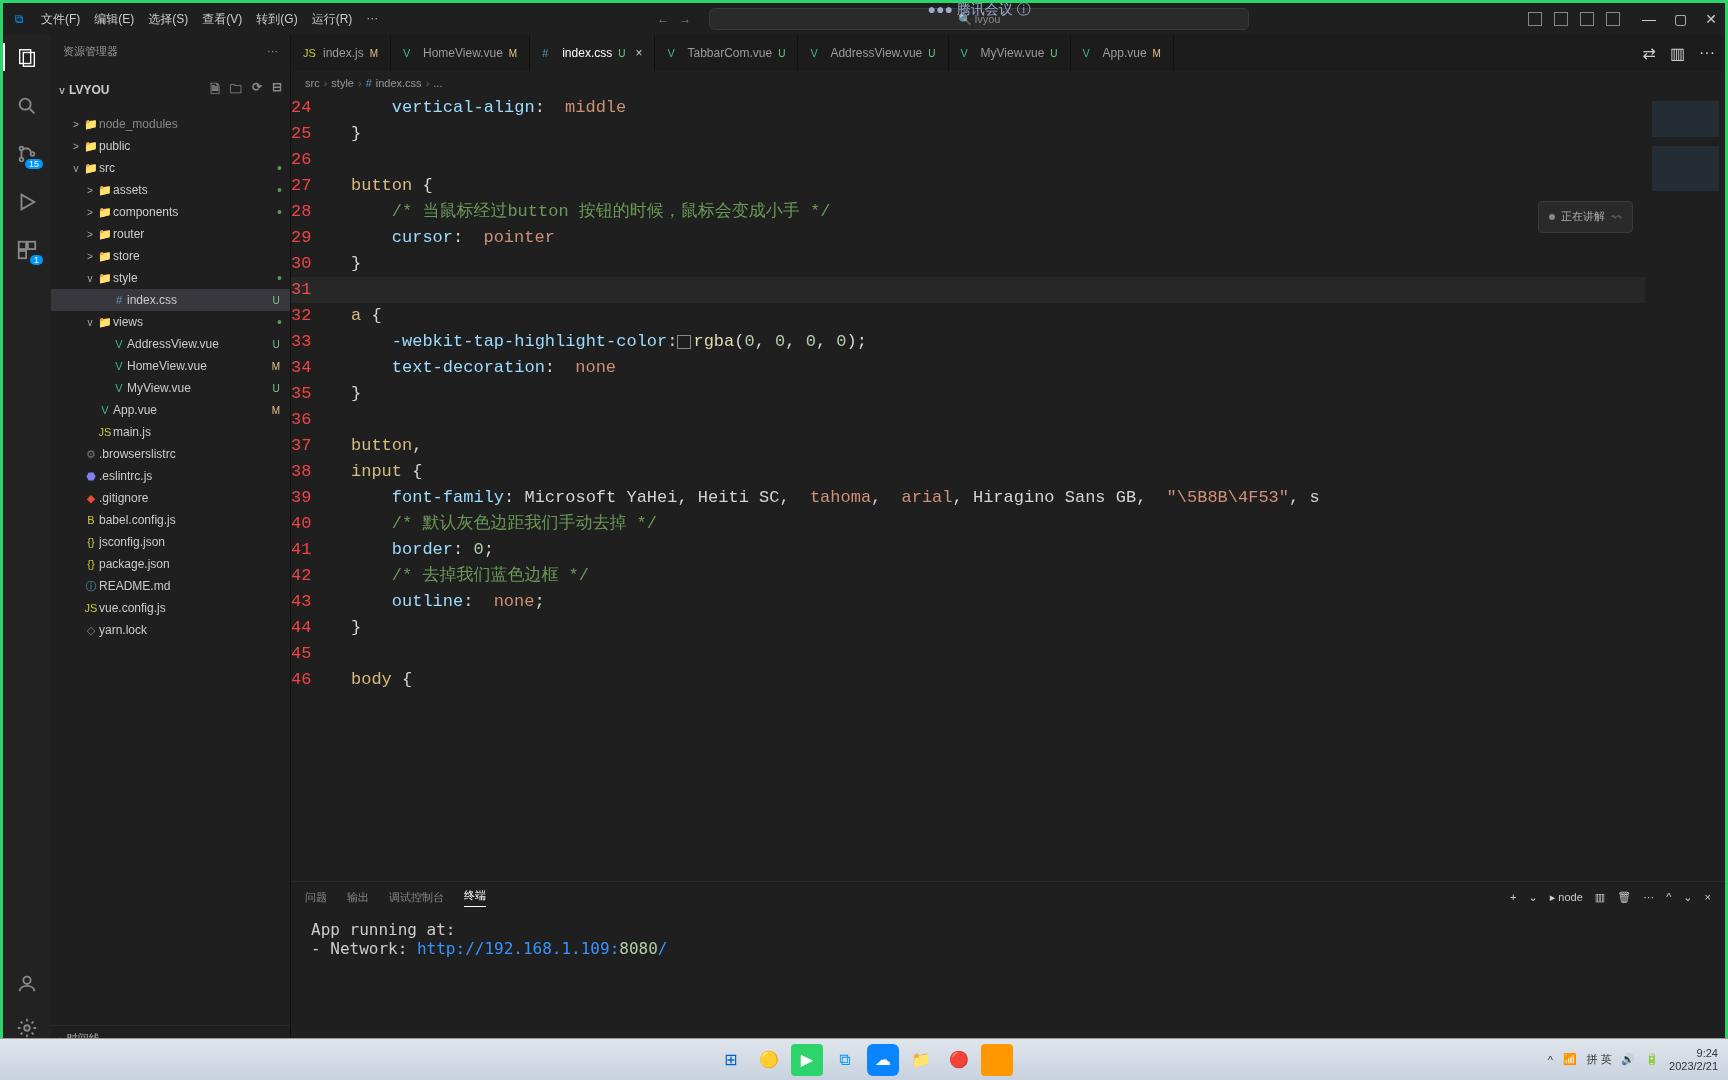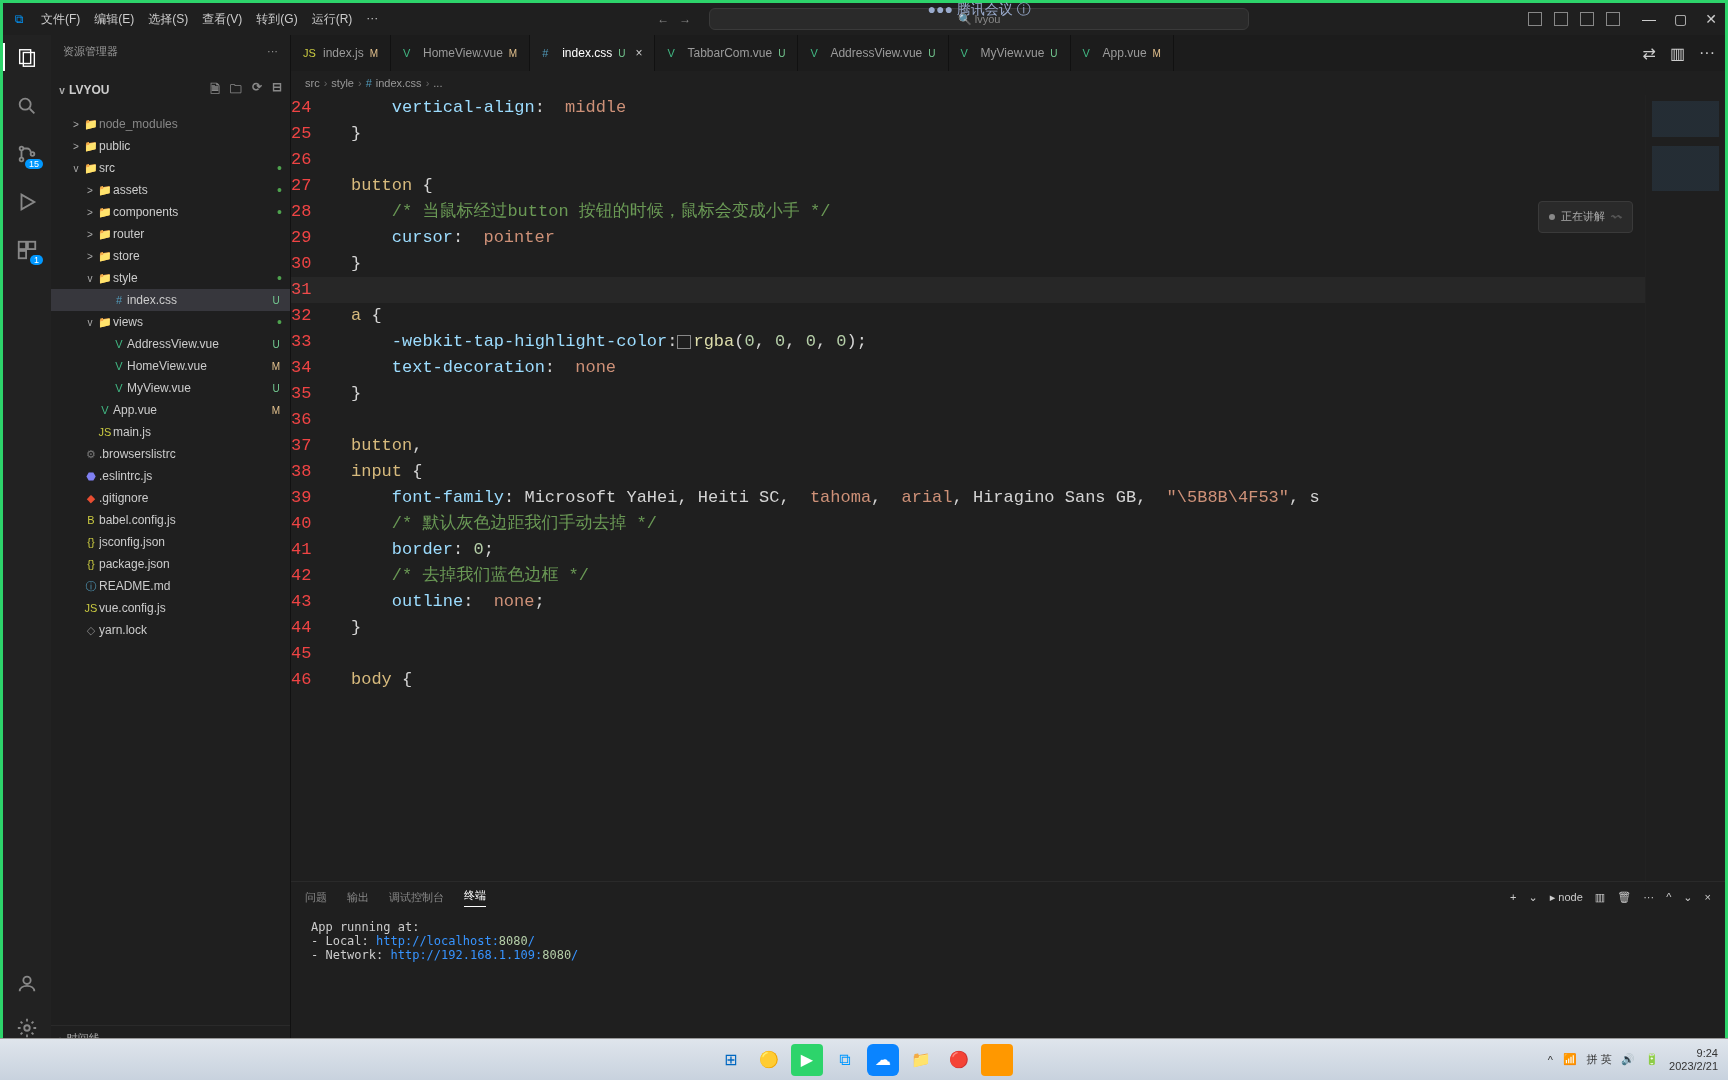--- a/index.html
+++ b/index.html
@@ -68,21 +68,21 @@
 .tk-val { color:#ce9178;margin-left:10px; }
 .tk-cmt { color:#6a9955; }
 .tk-num { color:#b5cea8; }
 .tk-fn { color:#dcdcaa; }
 .tk-sw { display:inline-block; width:14px; height:14px; border:1px solid #888; vertical-align:middle; margin-right:2px; }
 
 .panel { height:170px; border-top:1px solid #2a2a2a; display:flex; flex-direction:column; }
 .panel-tabs { height:30px; display:flex; align-items:center; padding:0 14px; gap:20px; font-size:11px; color:#888; }
 .panel-tabs span.active { color:#fff; border-bottom:1px solid #fff; padding-bottom:3px; }
 .panel-tabs .ptools { margin-left:auto; display:flex; align-items:center; gap:12px; color:#ccc; }
-.term { flex:1; padding:8px 20px; font-family:Consolas,monospace; font-size:12px; color:#ccc; }
+.term { flex:1; padding:8px 20px; font-family:Consolas,monospace; font-size:16px; color:#ccc; }
 .term .url { color:#3794ff; }
 .term .port { color:#b5cea8; }
 
 .status { height:26px; background:#0a6ecb; display:flex; align-items:center; font-size:11px; color:#fff; padding:0 8px; gap:14px; }
 .status .left { display:flex; align-items:center; gap:14px; }
 .status .right { margin-left:auto; display:flex; align-items:center; gap:14px; }
 .status .remote { background:#09539a; height:100%; display:flex; align-items:center; padding:0 8px; margin-left:-8px; margin-right:6px; }
 
 .taskbar { position:absolute; left:0; right:0; bottom:0; height:42px; background:linear-gradient(#dfe5ec,#c8d2de); display:flex; align-items:center; justify-content:center; gap:6px; z-index:100; border-top:1px solid #999; }
 .taskbar .tbicon { width:32px; height:32px; border-radius:4px; display:flex; align-items:center; justify-content:center; font-size:16px; }
@@ -460,21 +460,20 @@
               <span>▥</span>
               <span>🗑</span>
               <span>···</span>
               <span>^</span>
               <span>⌄</span>
               <span>×</span>
             </div>
           </div>
         <div class="term" id="term">
             <div>App running at:</div>
-            <div>- Local:   <span class="url">http://localhost:<span class="port">8080</span>/</span></div>
             <div>- Network: <span class="url">http://192.168.1.109:<span class="port">8080</span>/</span></div>
           </div>
       </div>
     </div>
   </div>
 
   <div class="status">
     <div class="left">
       <span class="remote">⇋</span>
       <span>⎇ <span>master*</span></span>

